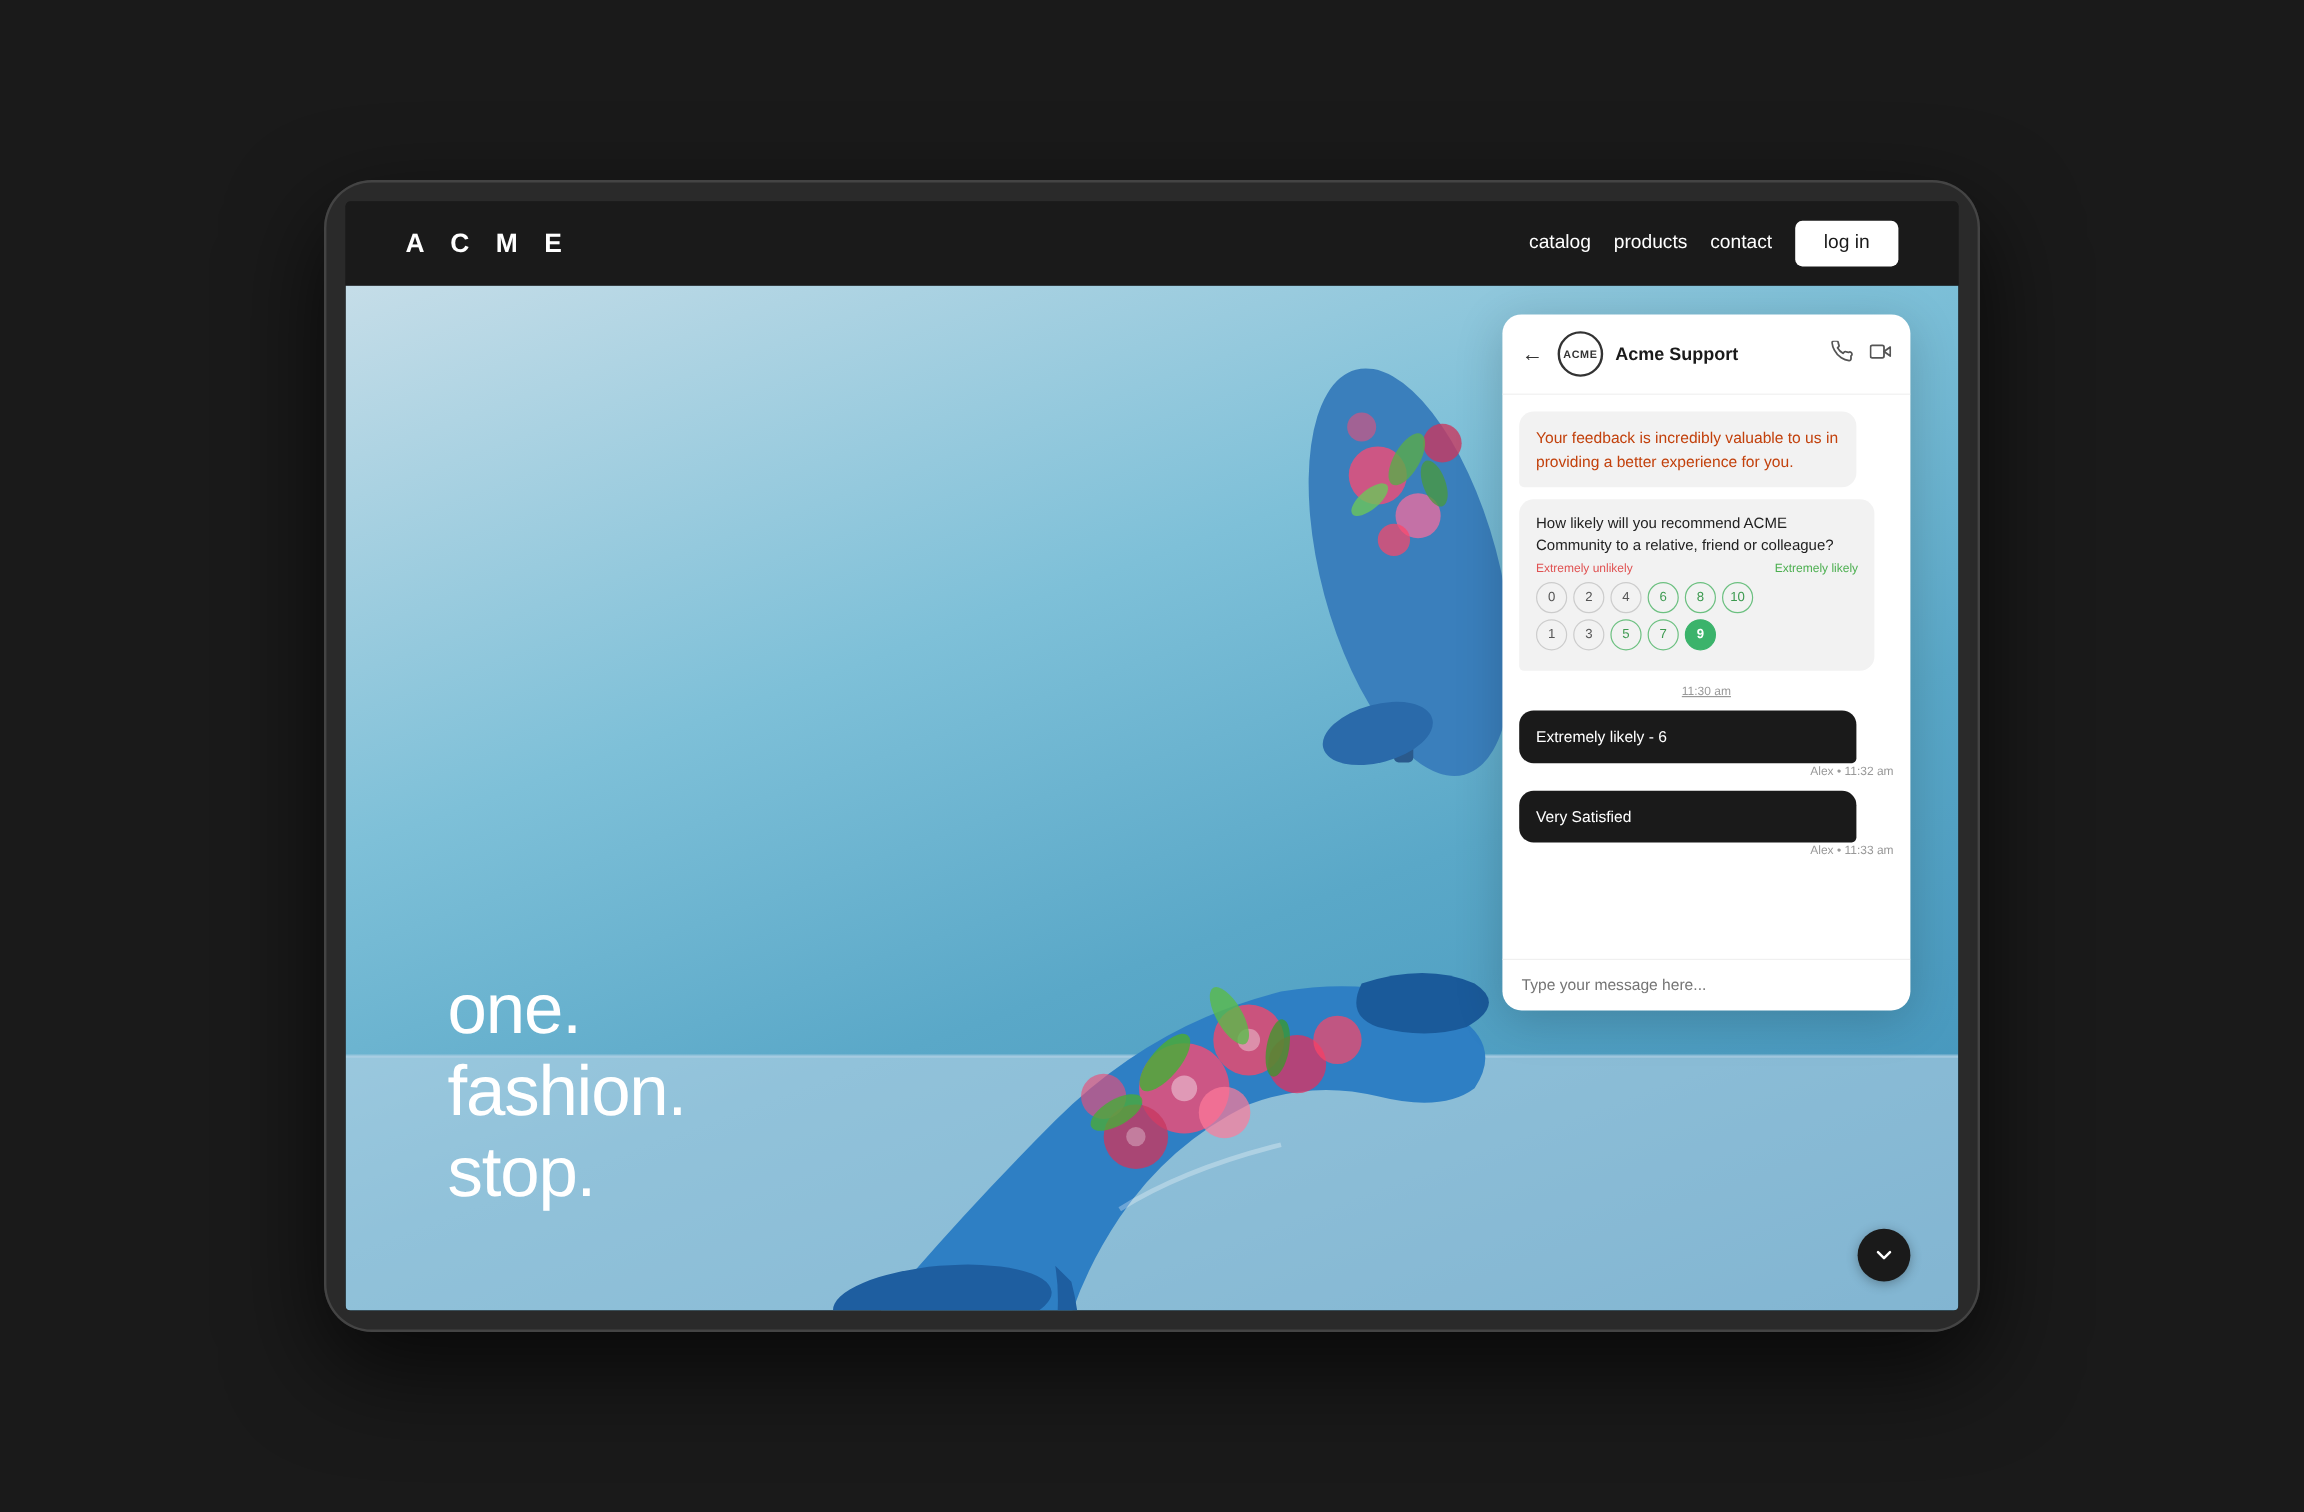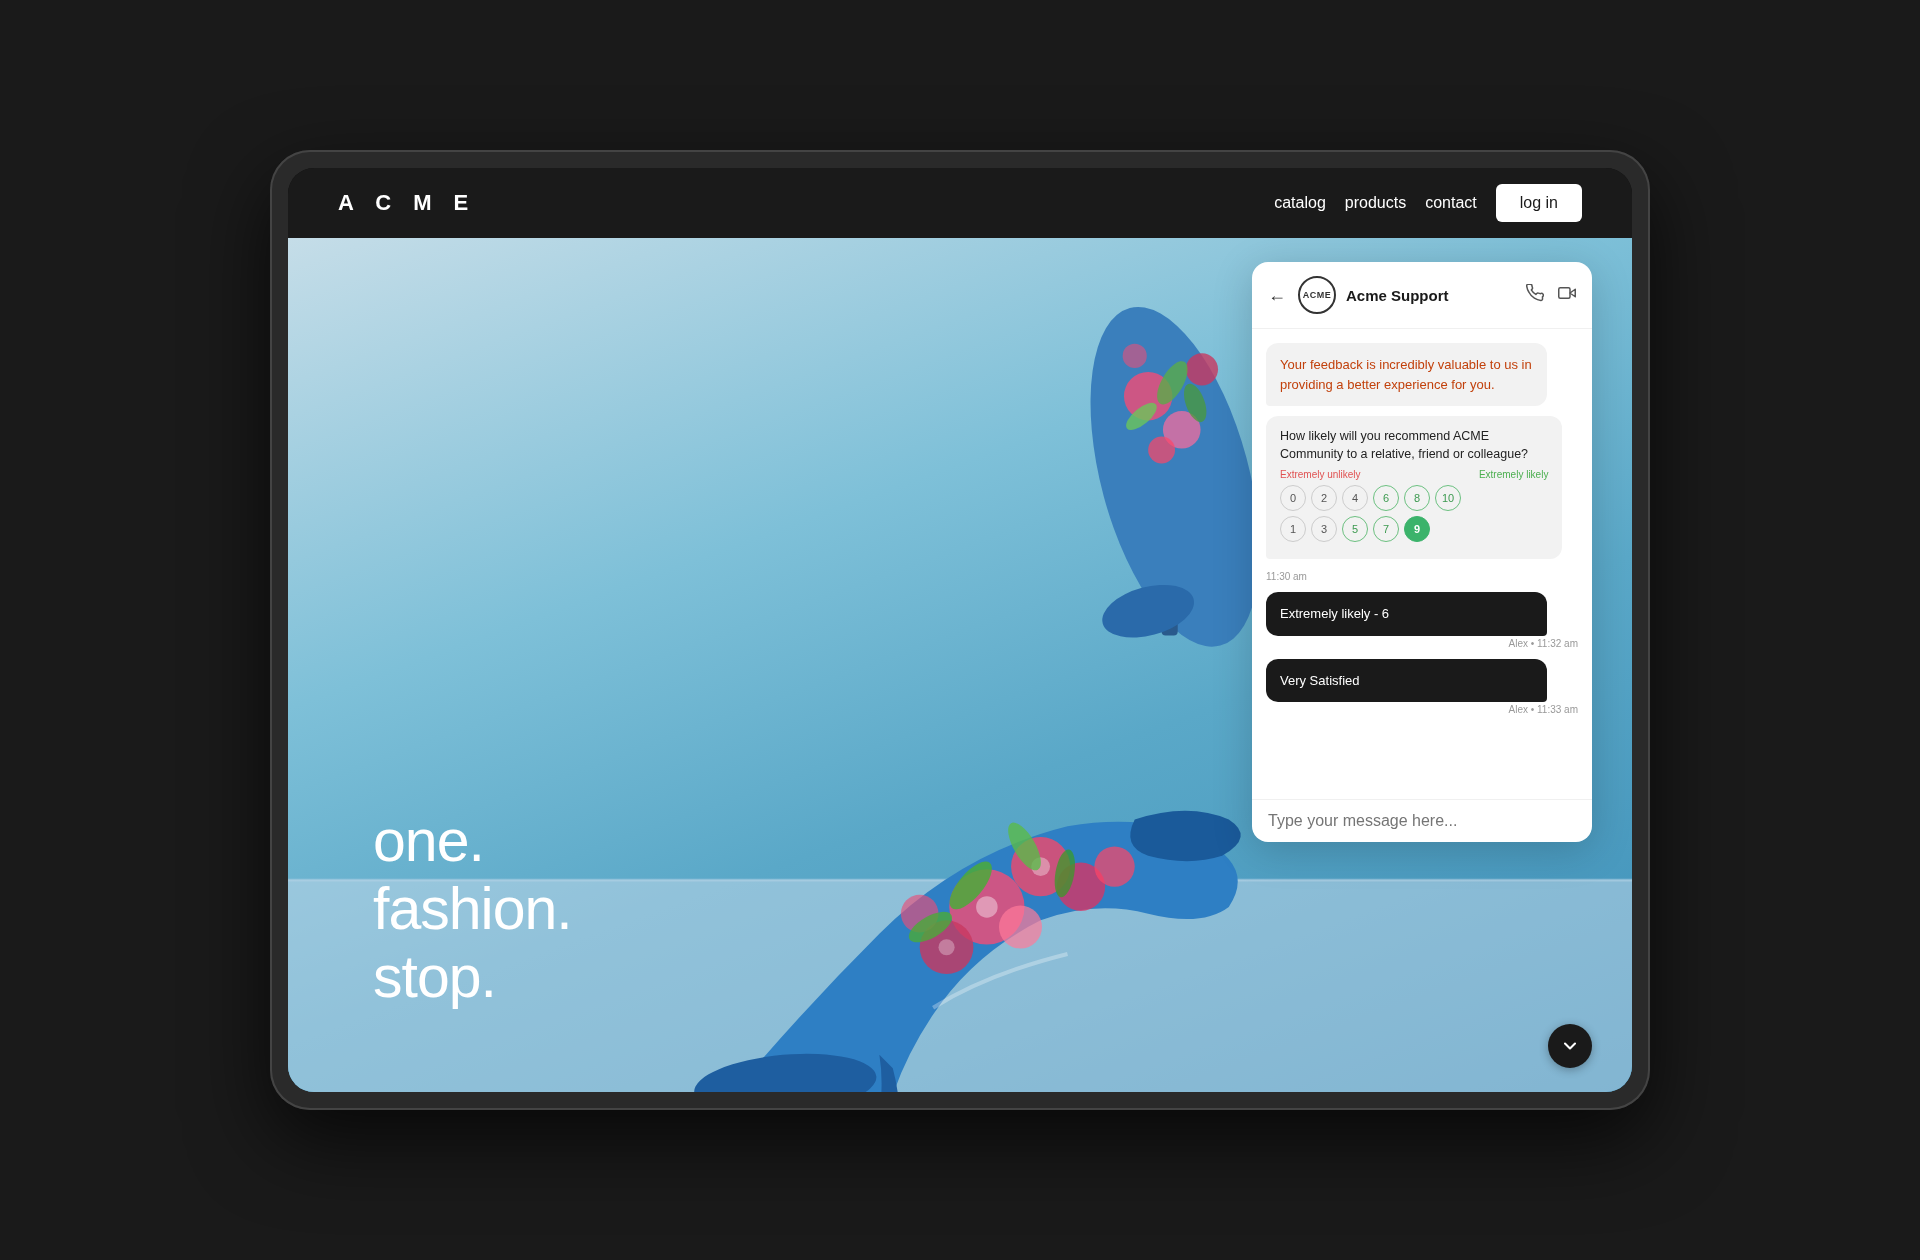--- a/index.html
+++ b/index.html
@@ -16,21 +16,21 @@
       height: 960px;
       background: #2a2a2a;
       border-radius: 40px;
       padding: 18px;
       box-shadow: 0 30px 80px rgba(0,0,0,0.7), inset 0 0 0 2px #444;
       position: relative;
     }
     .device-screen {
       width: 100%;
       height: 100%;
-      border-radius: 26px;
+      border-radius: 4px;
       overflow: hidden;
       position: relative;
       background: #111;
     }
     
     .navbar {
       width: 100%;
       height: 70px;
       background: #1a1a1a;
       display: flex;
@@ -184,22 +184,23 @@
     }
     .msg-meta {
       font-size: 10px;
       color: #999;
       text-align: right;
       margin-top: 2px;
     }
     .msg-meta-left {
       font-size: 10px;
       color: #999;
-      text-align: left;
+      text-align: center;
       margin-top: 2px;
+      text-decoration: underline;
     }
     
     .nps-section {
       background: #f2f2f2;
       border-radius: 12px 12px 12px 4px;
       padding: 12px 14px;
       max-width: 95%;
       align-self: flex-start;
       font-size: 13px;
       color: #222;
@@ -280,21 +281,21 @@
     
     .chat-input-area {
       border-top: 1px solid #f0f0f0;
       padding: 12px 16px;
       flex-shrink: 0;
     }
     .chat-input {
       width: 100%;
       border: none;
       outline: none;
-      font-size: 16px;
+      font-size: 13px;
       color: #737373;
       background: transparent;
     }
     
     .scroll-down-btn {
       position: absolute;
       bottom: 24px;
       right: 40px;
       width: 44px;
       height: 44px;

